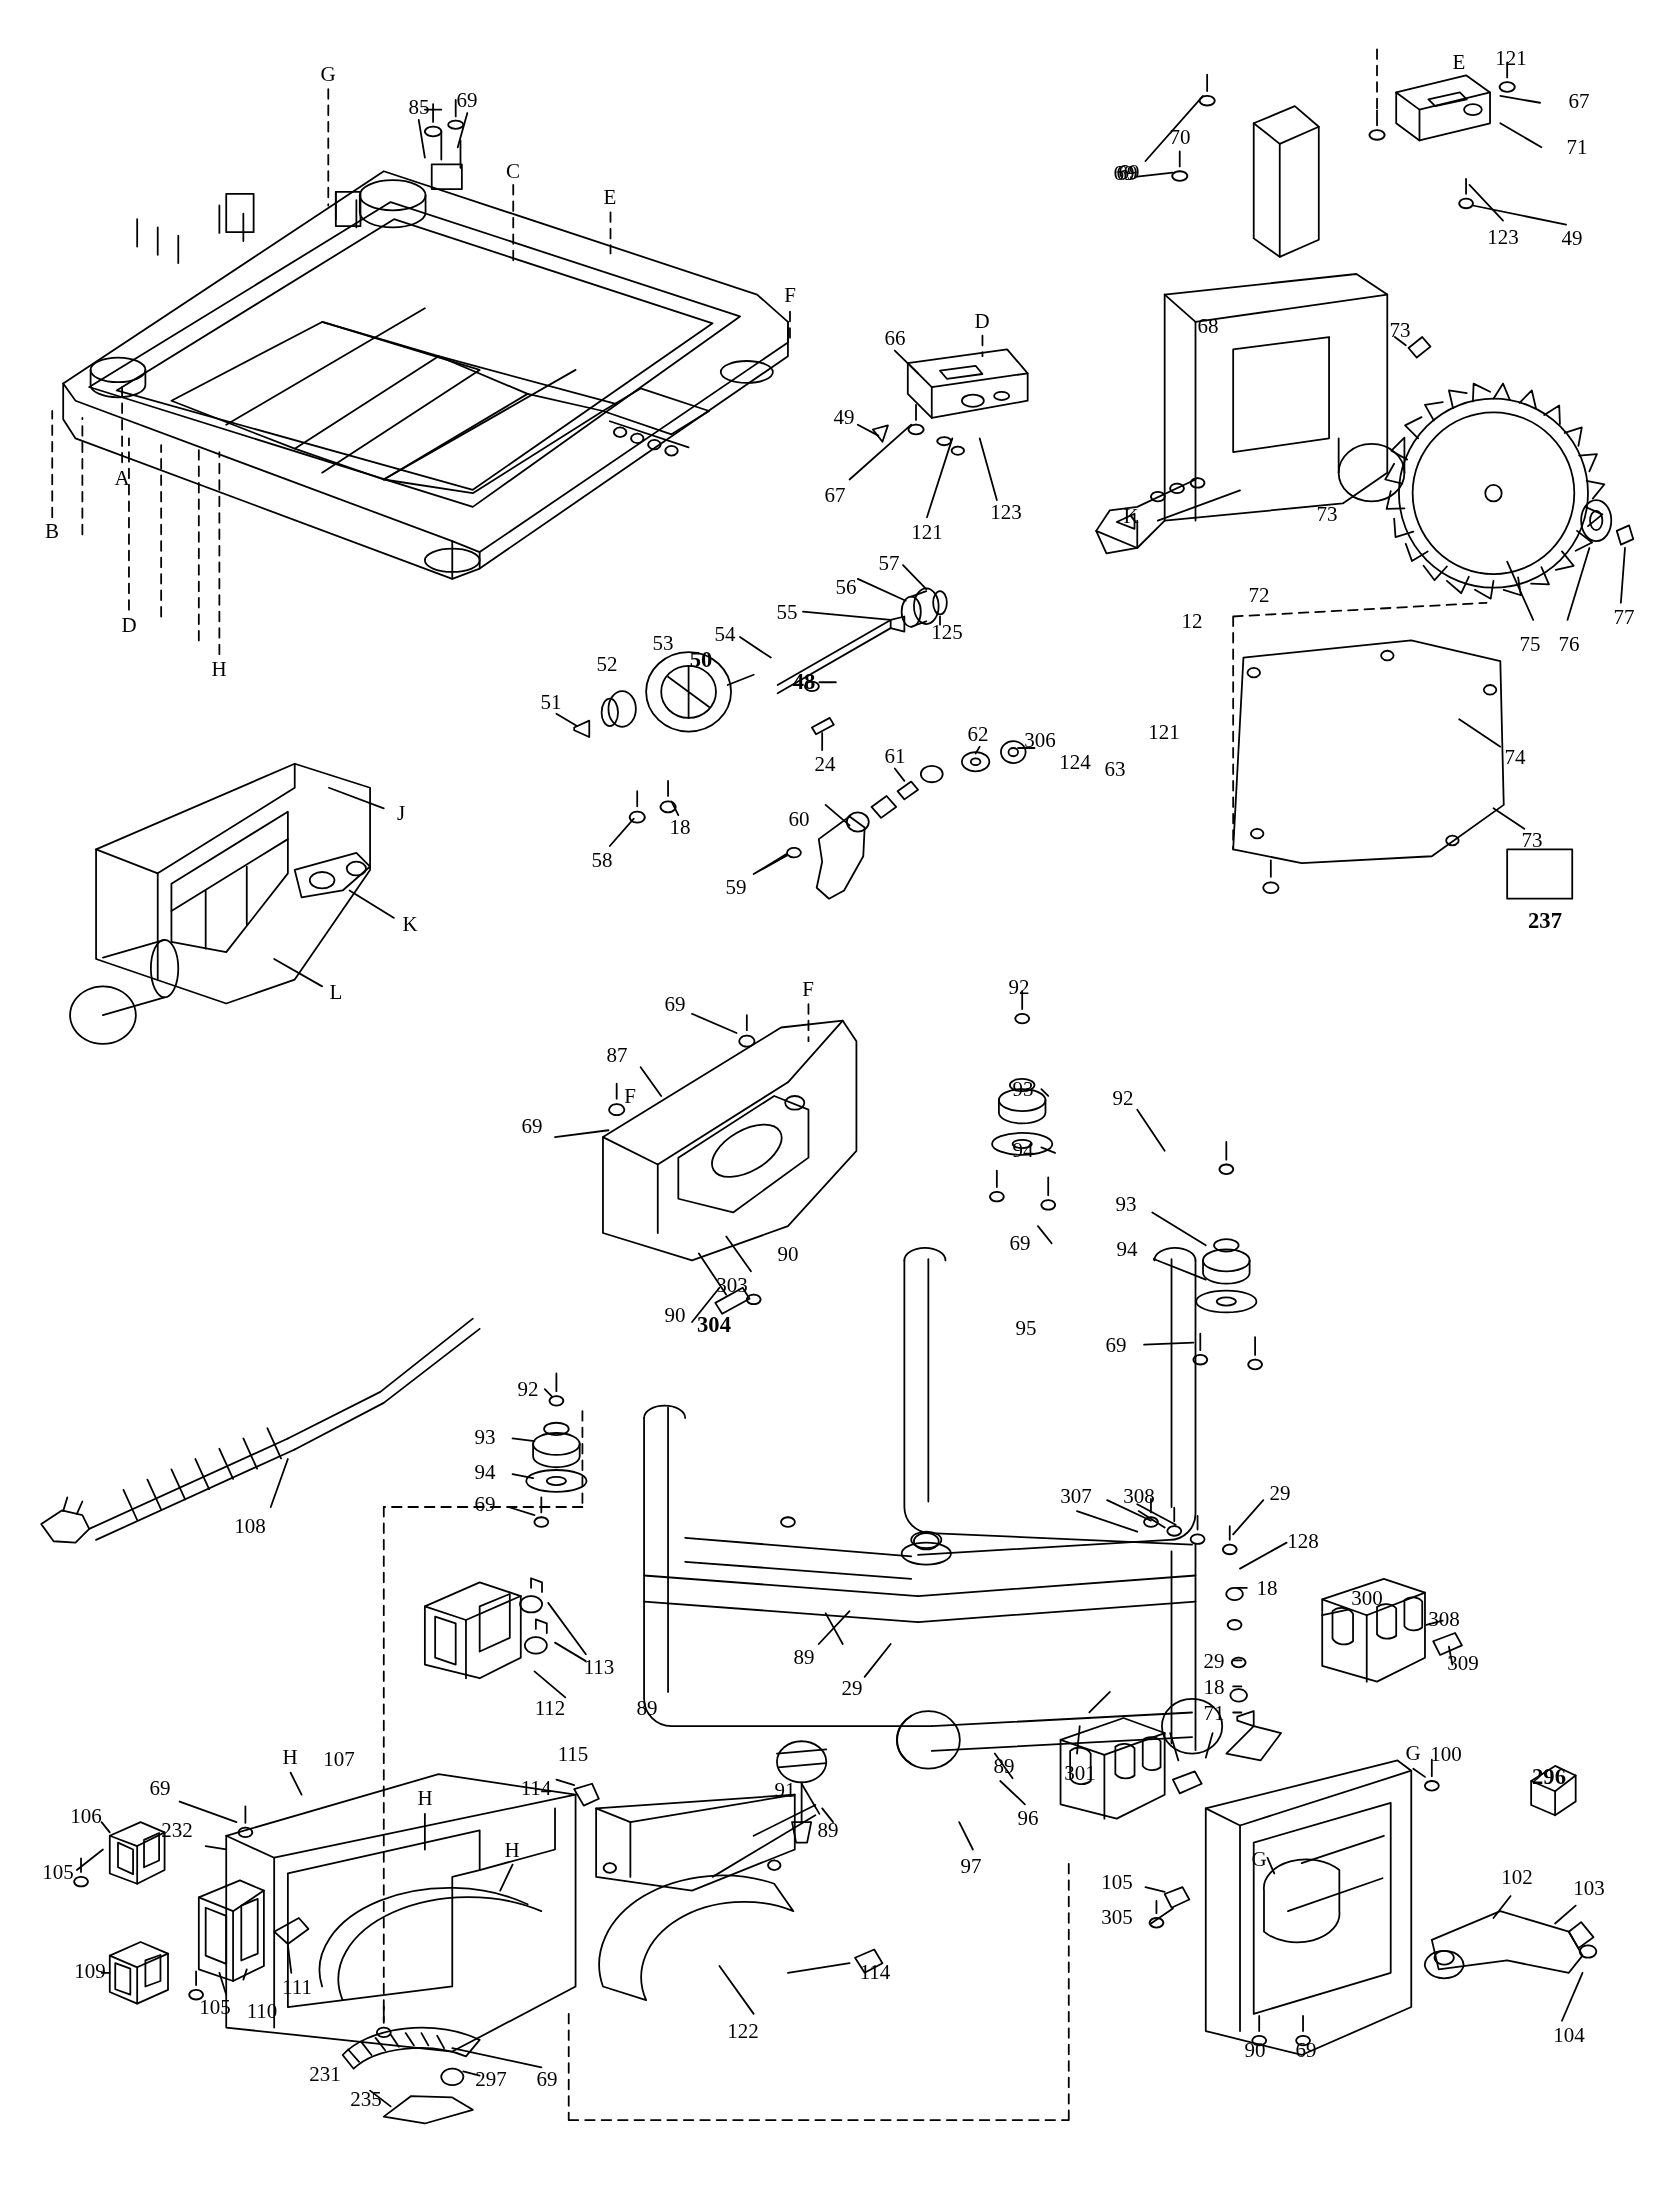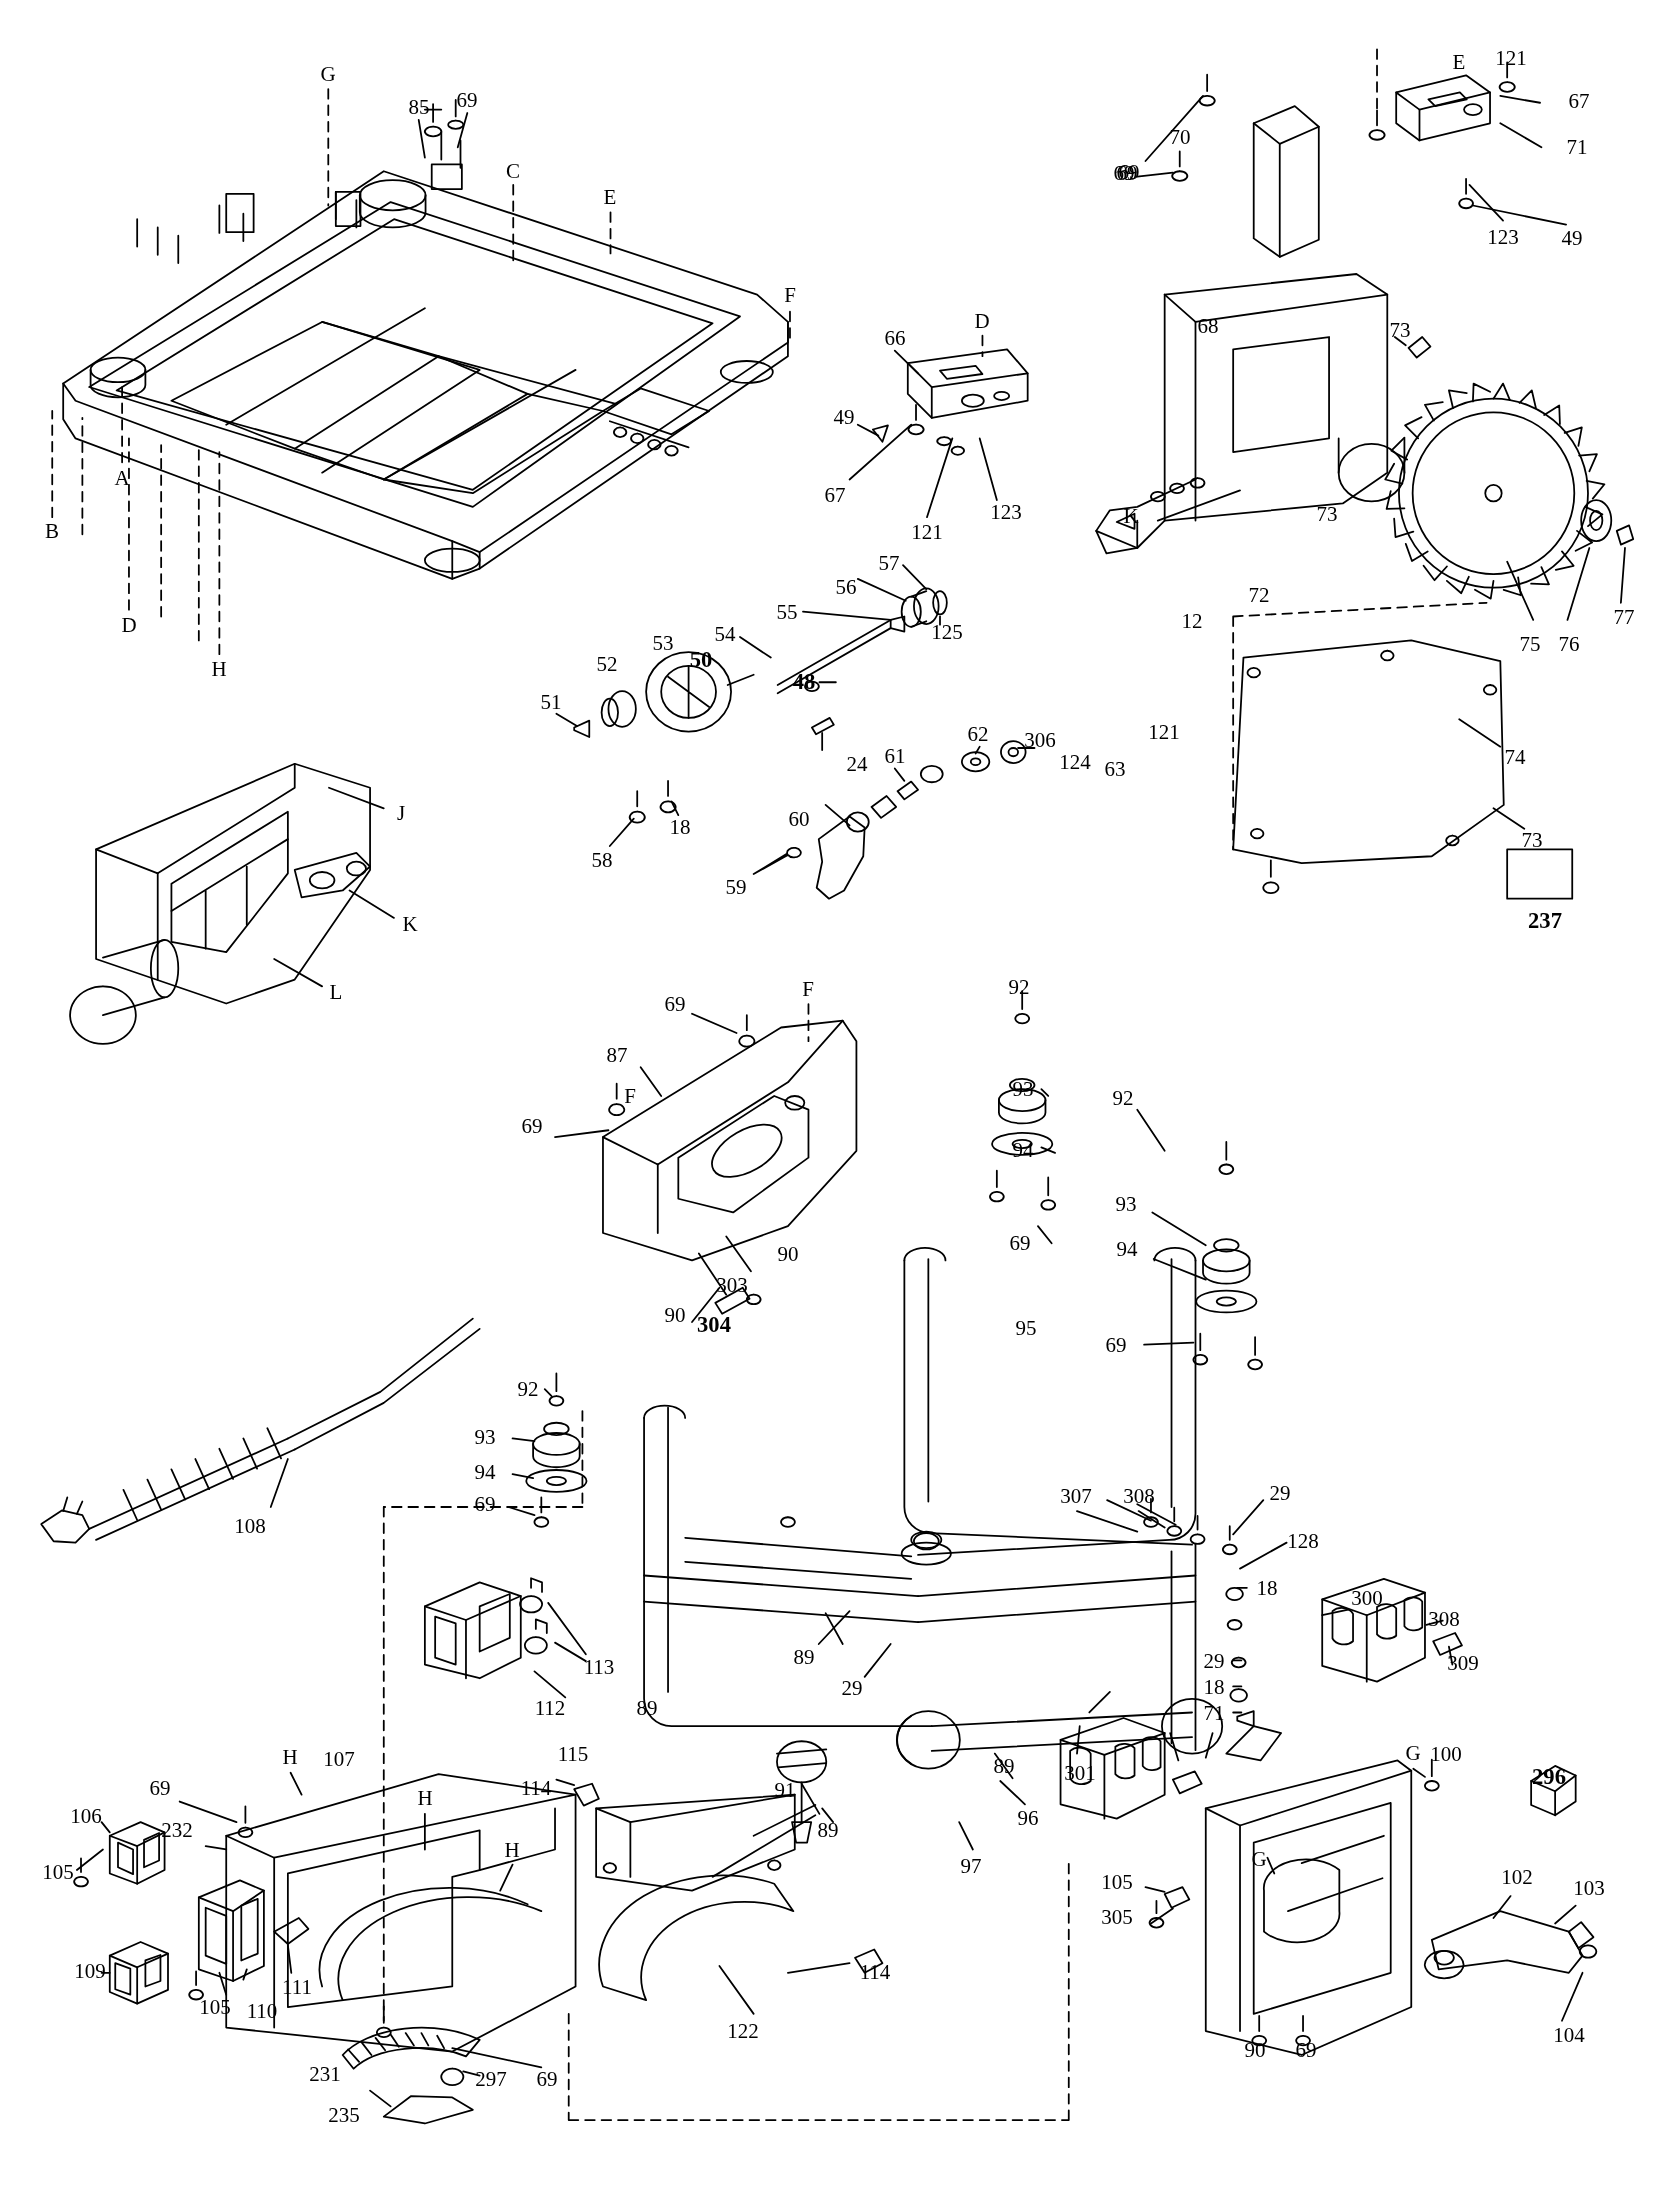--- a/index.html
+++ b/index.html
@@ -545,21 +545,21 @@
       <div class="callout" style="left: 889px; top: 563px;">57</div>
       <div class="callout" style="left: 846px; top: 587px;">56</div>
       <div class="callout" style="left: 787px; top: 612px;">55</div>
       <div class="callout" style="left: 947px; top: 632px;">125</div>
       <div class="callout" style="left: 725px; top: 634px;">54</div>
       <div class="callout" style="left: 663px; top: 643px;">53</div>
       <div class="callout bold" style="left: 701px; top: 660px;">50</div>
       <div class="callout" style="left: 607px; top: 664px;">52</div>
       <div class="callout" style="left: 551px; top: 702px;">51</div>
       <div class="callout bold" style="left: 804px; top: 682px; text-align: right;">48</div>
-      <div class="callout" style="left: 825px; top: 764px; margin-left: 32px;">24</div>
+      <div class="callout" style="left: 825px; top: 764px;">24</div>
       <div class="callout" style="left: 602px; top: 860px;">58</div>
       <div class="callout" style="left: 680px; top: 827px;">18</div>
       <div class="callout" style="left: 895px; top: 756px;">61</div>
       <div class="callout" style="left: 978px; top: 734px;">62</div>
       <div class="callout" style="left: 1040px; top: 740px;">306</div>
       <div class="callout" style="left: 799px; top: 819px;">60</div>
       <div class="callout" style="left: 736px; top: 887px;">59</div>
       <div class="callout" style="left: 1075px; top: 762px;">124</div>
       <div class="callout" style="left: 1115px; top: 769px;">63</div>
       <div class="callout" style="left: 1164px; top: 732px;">121</div>
@@ -641,21 +641,21 @@
       <div class="callout letter" style="left: 425px; top: 1798px;">H</div>
       <div class="callout" style="left: 177px; top: 1830px;">232</div>
       <div class="callout" style="left: 86px; top: 1816px;">106</div>
       <div class="callout" style="left: 58px; top: 1872px;">105</div>
       <div class="callout letter" style="left: 512px; top: 1850px;">H</div>
       <div class="callout" style="left: 90px; top: 1971px;">109</div>
       <div class="callout" style="left: 215px; top: 2007px;">105</div>
       <div class="callout" style="left: 262px; top: 2011px; font-family: Liberation Serif, serif;">110</div>
       <div class="callout" style="left: 297px; top: 1987px;">111</div>
       <div class="callout" style="left: 325px; top: 2074px;">231</div>
-      <div class="callout" style="left: 344px; top: 2099px; margin-top: 16px;">235</div>
+      <div class="callout" style="left: 366px; top: 2099px;">235</div>
       <div class="callout" style="left: 491px; top: 2079px;">297</div>
       <div class="callout" style="left: 547px; top: 2079px;">69</div>
       <div class="callout" style="left: 743px; top: 2031px;">122</div>
       <div class="callout" style="left: 875px; top: 1972px;">114</div>
       <div class="callout letter" style="left: 1413px; top: 1753px;">G</div>
       <div class="callout" style="left: 1446px; top: 1754px;">100</div>
       <div class="callout bold" style="left: 1549px; top: 1777px;">296</div>
       <div class="callout letter" style="left: 1259px; top: 1859px;">G</div>
       <div class="callout" style="left: 1117px; top: 1882px;">105</div>
       <div class="callout" style="left: 1117px; top: 1917px;">305</div>

